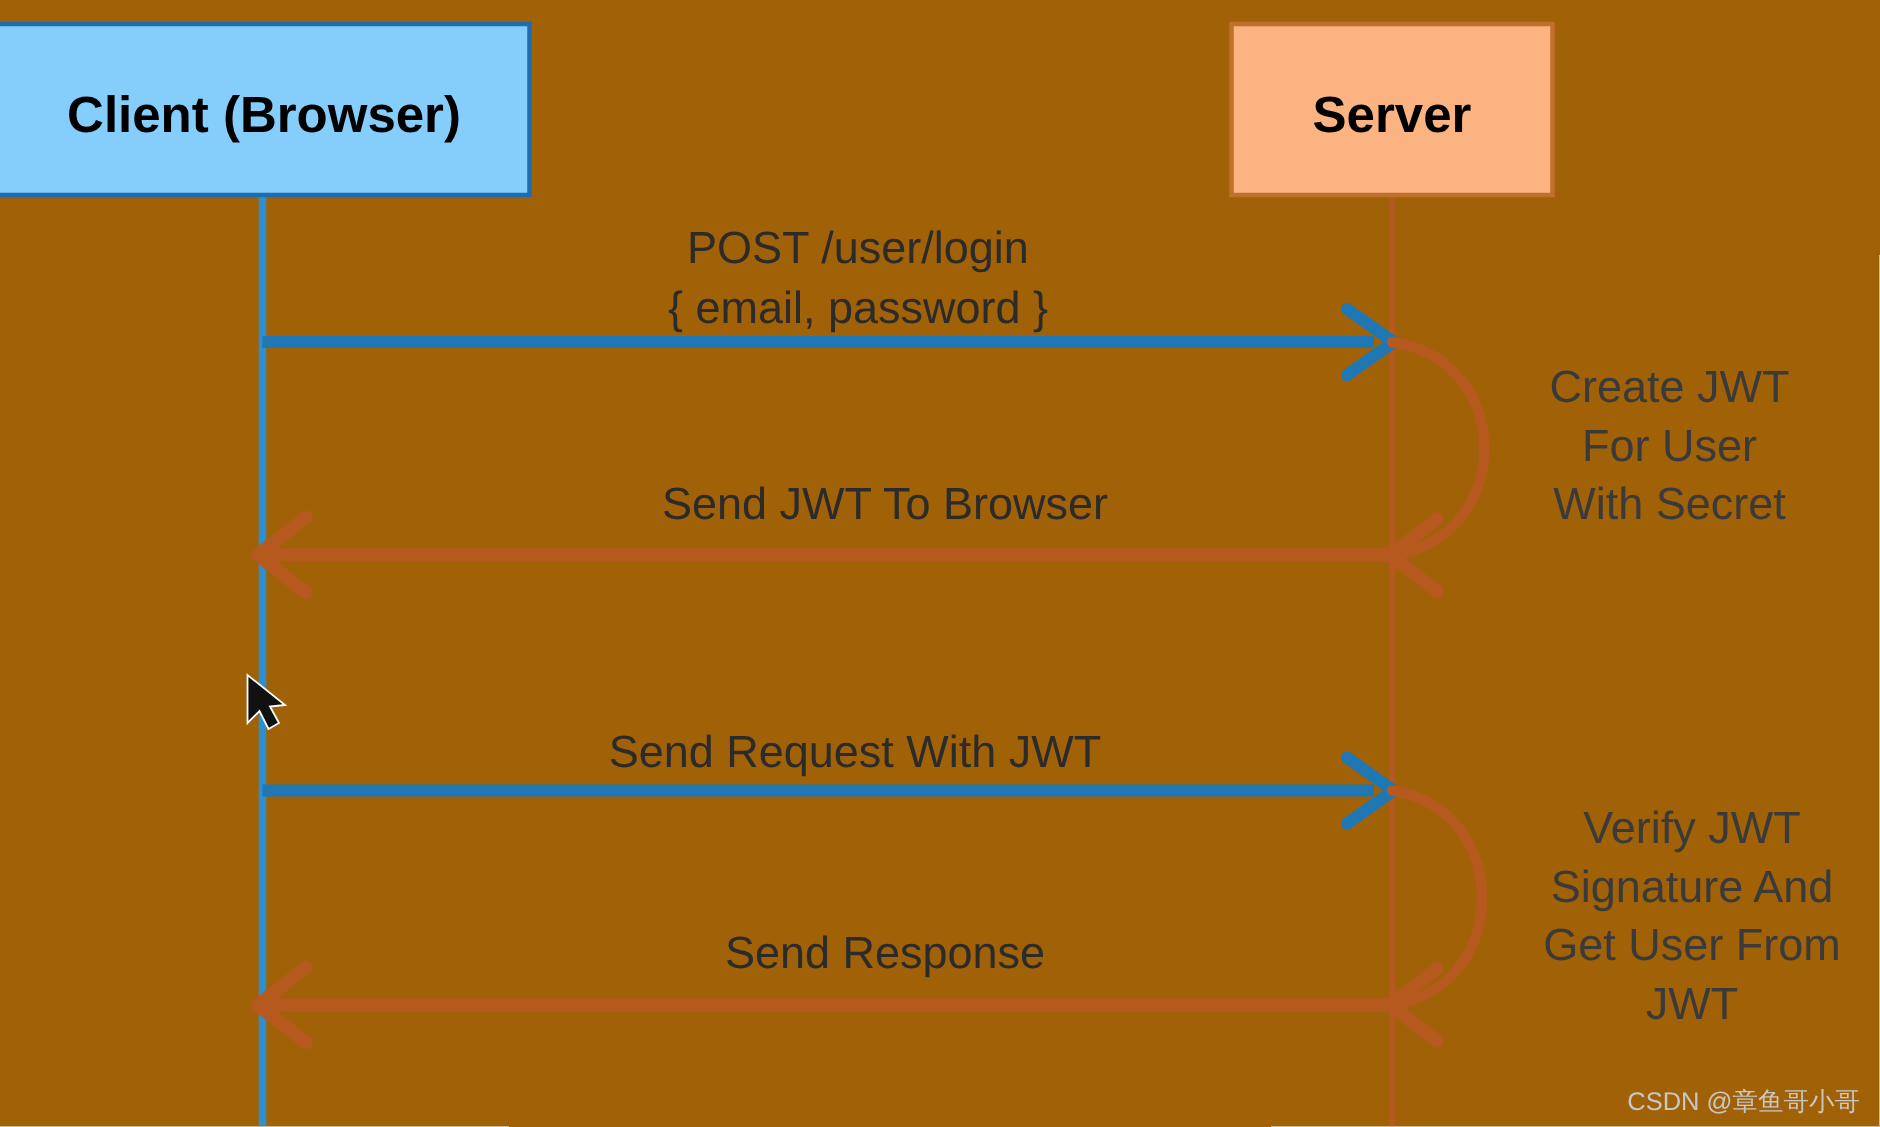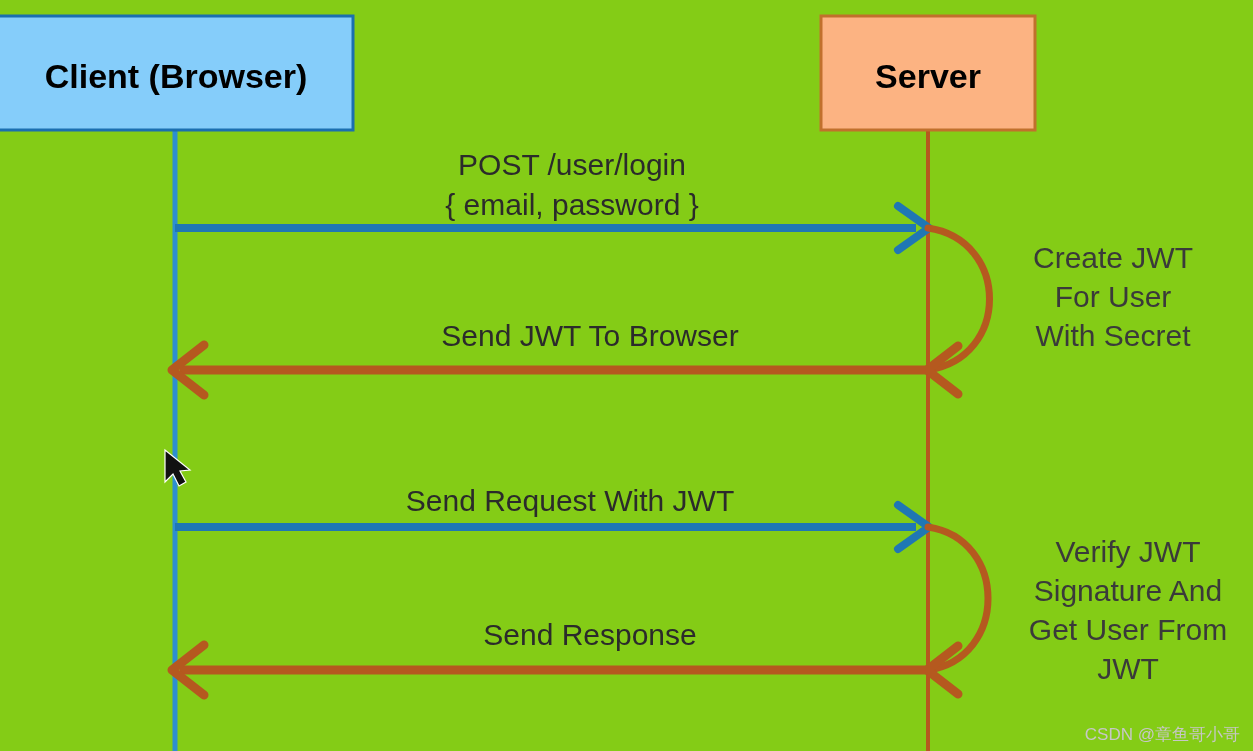--- a/index.html
+++ b/index.html
@@ -11,21 +11,21 @@
   body {
     font-family: "Liberation Sans", sans-serif;
     width: 1253px;
     height: 751px;
     overflow: hidden;
   }
   #diagram-root {
     position: relative;
     width: 1253px;
     height: 751px;
-    background: #84cc16;
+    background: #a16207;
   }
   svg#seq-svg {
     position: absolute;
     top: 0;
     left: 0;
     width: 1253px;
     height: 751px;
     display: block;
   }
   .actor-label {

